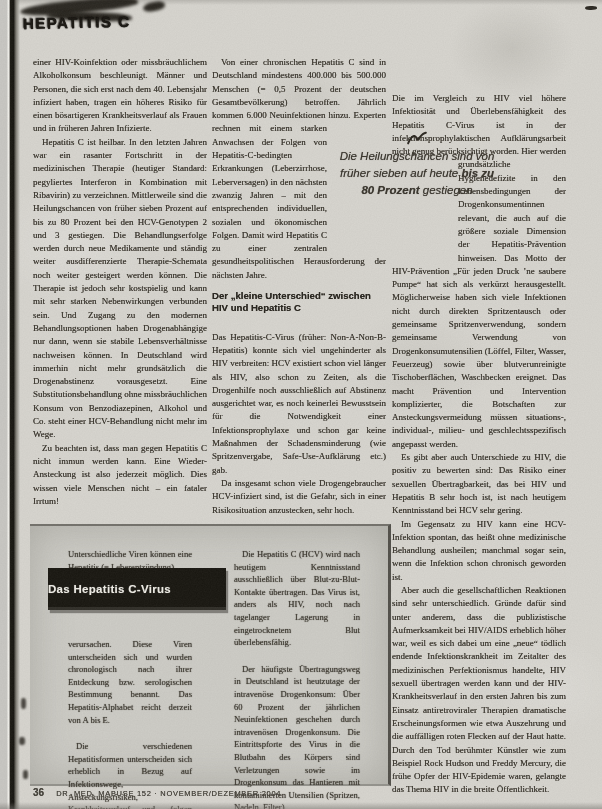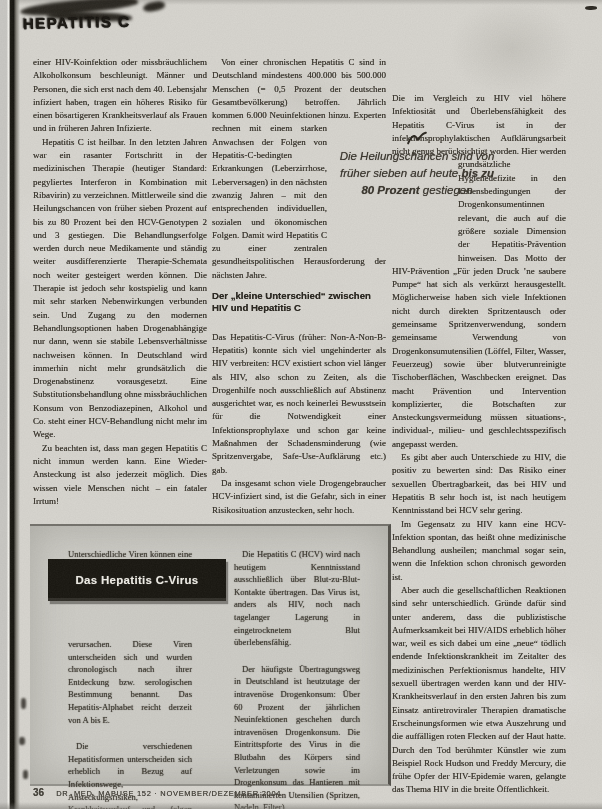--- a/index.html
+++ b/index.html
@@ -76,22 +76,22 @@
     box-shadow:inset 0 0 40px rgba(110,108,100,.35);
   }
   .panel .ptxt{font-size:8.6px;line-height:12.6px;text-align:justify;hyphens:auto;
     color:#3e3a32;text-shadow:0 0 1px rgba(58,54,46,.9);filter:blur(.35px);}
   .panel .ptxt p{margin:14px;text-indent:8px;}
   .panel .ptxt p.noindent{text-indent:0;}
   .pl-intro{position:absolute;left:24px;top:8px;width:152px;}
   .pl-body{position:absolute;left:24px;top:98px;width:152px;}
   .pr{position:absolute;left:190px;top:8px;width:154px;}
   .bar{
-    position:absolute;left:18px;top:33px;width:178px;height:42px;background:#17150f;
-    display:flex;align-items:center;justify-content:center;
+    position:absolute;left:18px;top:42px;width:178px;height:42px;background:#17150f;
+    display:flex;align-items:center;justify-content:flex-start;
     box-shadow:2px 3px 1px rgba(35,33,28,.45), inset 0 -3px 0 rgba(120,118,110,.25);
   }
   .bar span{
     font-family:"Liberation Sans","DejaVu Sans",sans-serif;font-weight:bold;
     font-size:11.5px;color:#f1efe8;letter-spacing:.3px;text-shadow:0 0 1px rgba(255,255,255,.4);
   }
 
   .footer{
     position:absolute;left:33px;top:787px;
     font-family:"Liberation Sans","DejaVu Sans",sans-serif;font-size:7.5px;

